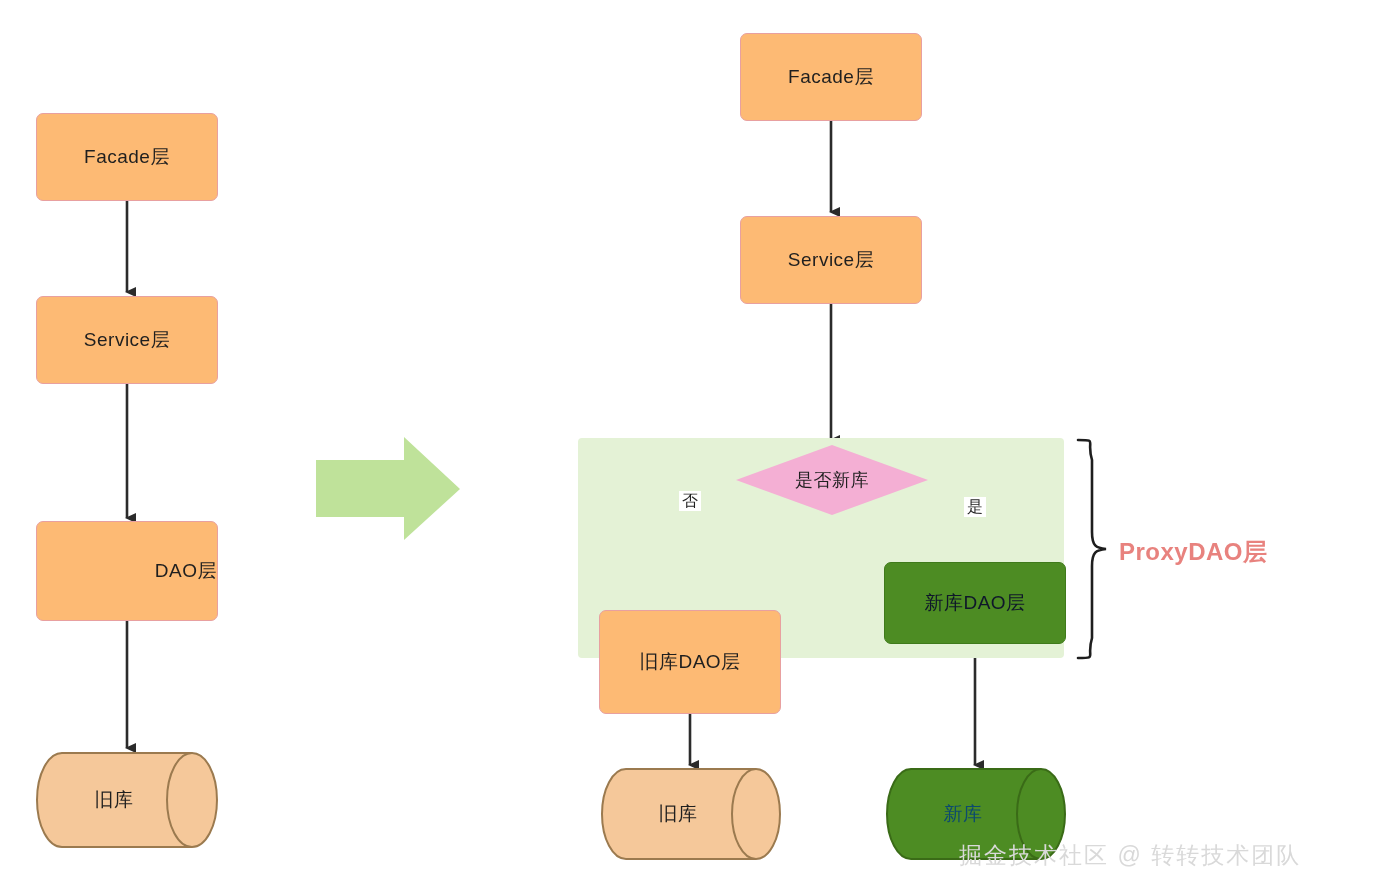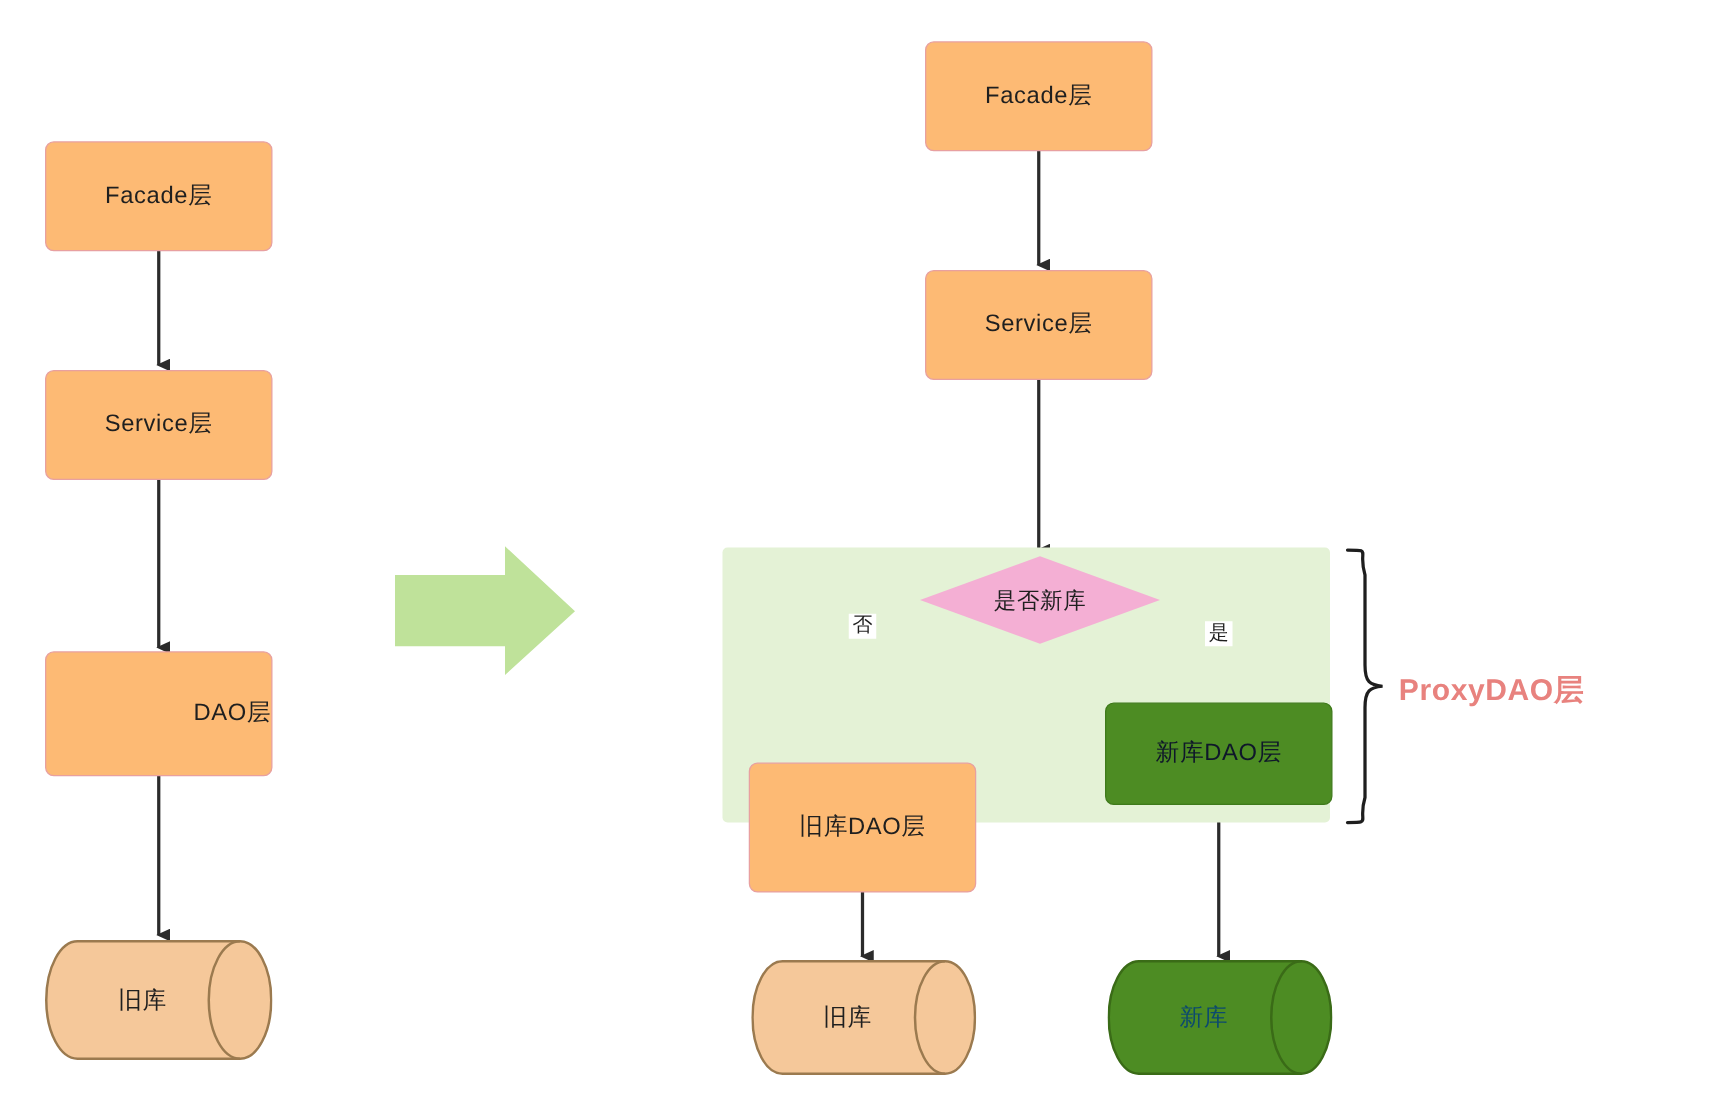--- a/index.html
+++ b/index.html
@@ -226,14 +226,17 @@
   <div class="cyl" style="left:886px; top:768px; width:180px; height:92px;">
     <svg width="180" height="92" viewBox="0 0 180 92" xmlns="http://www.w3.org/2000/svg">
       <path d="M 25,1 L 155,1 A 24,45 0 0 1 155,91 L 25,91 A 24,45 0 0 1 25,1 Z" fill="#4d8c23" stroke="#3a6b17" stroke-width="2"></path>
       <path d="M 155,1 A 24,45 0 0 0 155,91" fill="none" stroke="#3a6b17" stroke-width="2"></path>
     </svg>
     <div class="cyl-label green-text">
       <span>新库</span>
     </div>
   </div>
 
+  <div class="watermark" style="left:959px; top:840px;">
+    <span>掘金技术社区 @ 转转技术团队</span>
+  </div>
 
 </div>
 
 </body></html>

